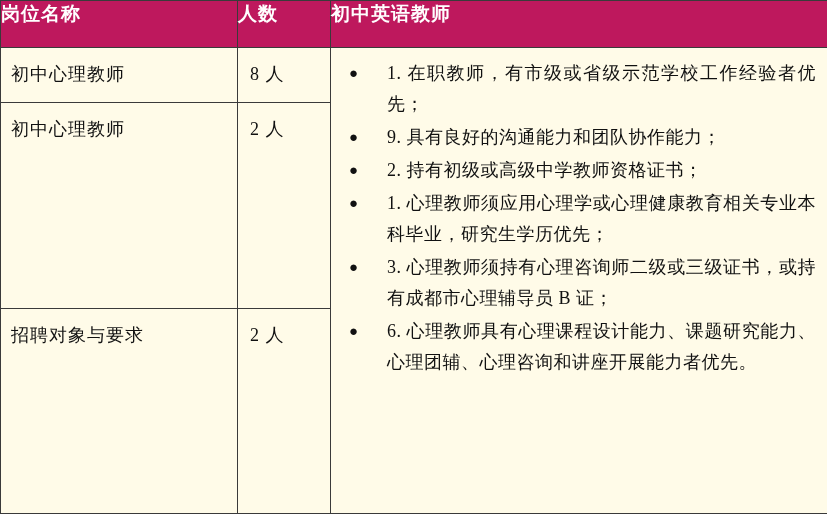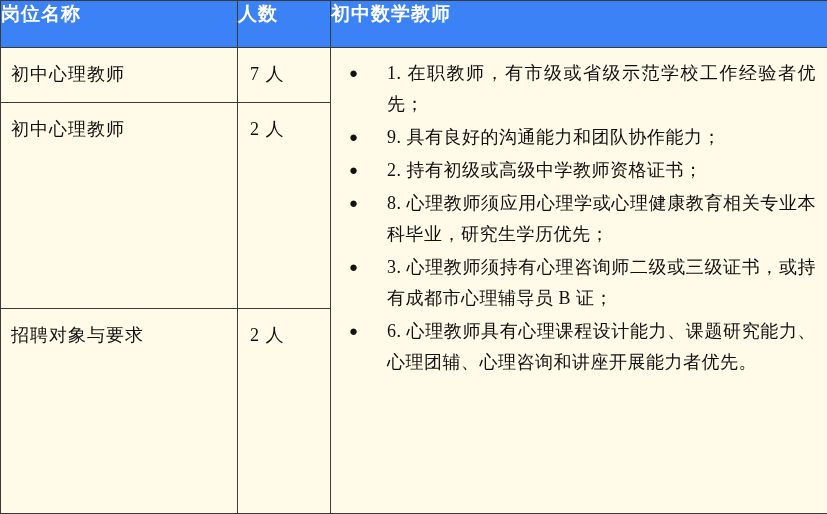--- a/index.html
+++ b/index.html
@@ -18,21 +18,21 @@
     width: 827px;
     height: 514px;
     table-layout: fixed;
   }
   .doc-table td, .doc-table th {
     border: 1px solid #3a3a3a;
     vertical-align: top;
     padding: 0;
   }
   thead th {
-    background: #3b82f6;
+    background: #be185d;
     color: #ffffff;
     font-size: 19px;
     font-weight: bold;
     text-align: left;
     height: 46px;
     padding: 0 10px;
     vertical-align: middle;
     letter-spacing: 1px;
   }
   .col-post  { width: 236px; }
@@ -84,44 +84,44 @@
   .row-eng    { height: 186px; }
 </style>
 </head>
 <body>
 
 <table class="doc-table">
   <thead>
     <tr>
       <th class="col-post">岗位名称</th>
       <th class="col-count">人数</th>
-      <th class="col-req">初中数学教师</th>
+      <th class="col-req">初中英语教师</th>
     </tr>
   </thead>
   <tbody>
     <tr class="row-psych">
       <td class="cell-post">初中心理教师</td>
-      <td class="cell-count">7 人</td>
+      <td class="cell-count">8 人</td>
       <td class="cell-req" rowspan="3">
         <ul class="req-list">
           <li>
             <span class="bullet">●</span>
             <span>1. 在职教师，有市级或省级示范学校工作经验者优先；</span>
           </li>
           <li>
             <span class="bullet">●</span>
             <span>9. 具有良好的沟通能力和团队协作能力；</span>
           </li>
           <li>
             <span class="bullet">●</span>
             <span>2. 持有初级或高级中学教师资格证书；</span>
           </li>
           <li>
             <span class="bullet">●</span>
-            <span>8. 心理教师须应用心理学或心理健康教育相关专业本科毕业，研究生学历优先；</span>
+            <span>1. 心理教师须应用心理学或心理健康教育相关专业本科毕业，研究生学历优先；</span>
           </li>
           <li>
             <span class="bullet">●</span>
             <span>3. 心理教师须持有心理咨询师二级或三级证书，或持有成都市心理辅导员 B 证；</span>
           </li>
           <li>
             <span class="bullet">●</span>
             <span>6. 心理教师具有心理课程设计能力、课题研究能力、心理团辅、心理咨询和讲座开展能力者优先。</span>
           </li>
         </ul>

